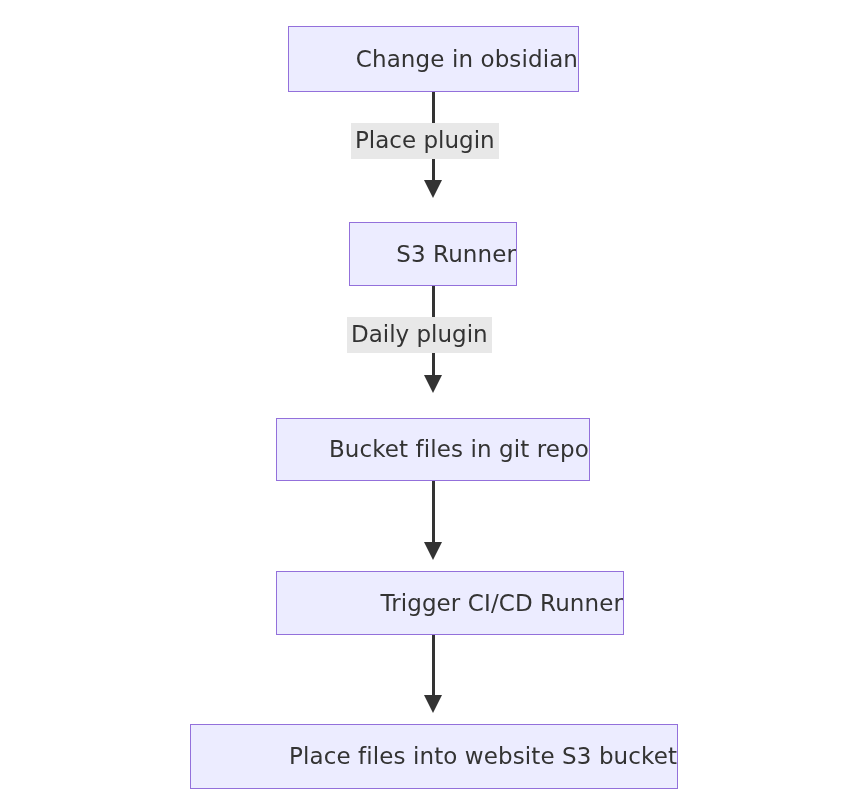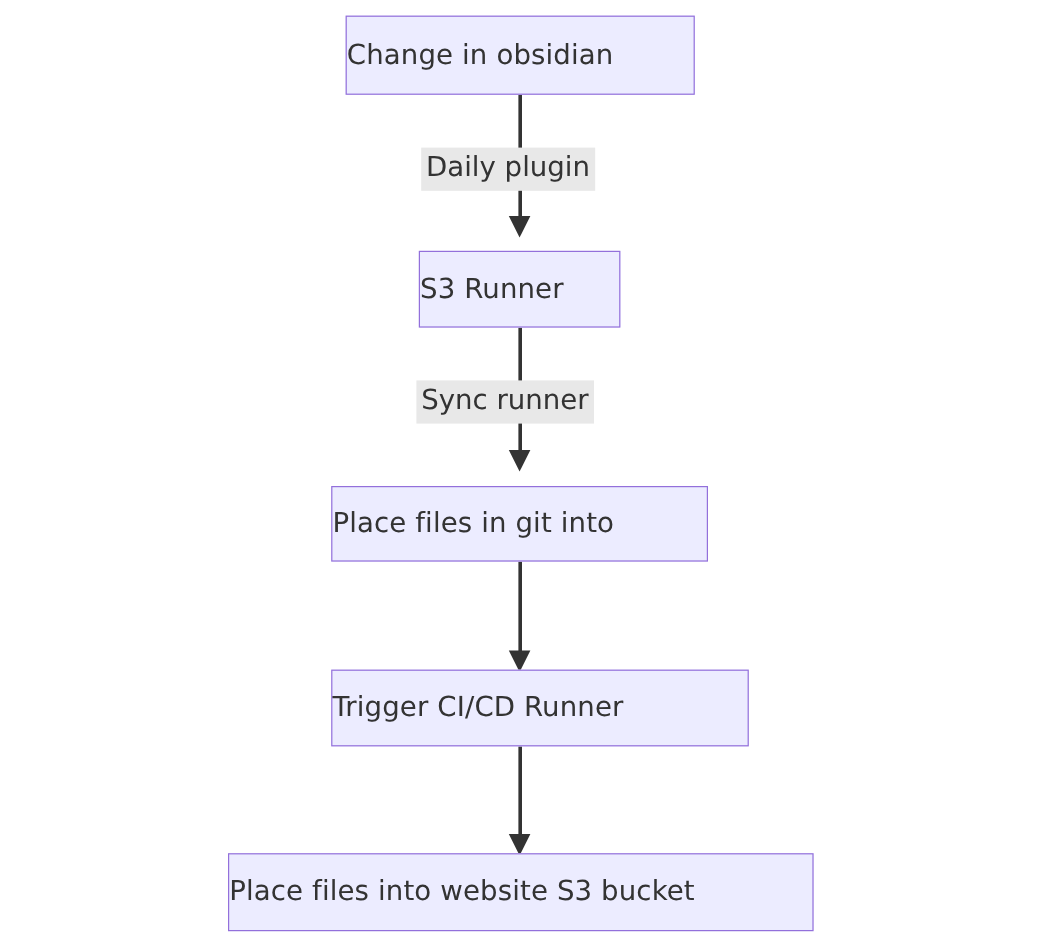--- a/index.html
+++ b/index.html
@@ -21,22 +21,23 @@
 
   
   .node {
     position: absolute;
     box-sizing: border-box;
     background: #ececff;
     border: 1.4px solid #9370db;
     border-radius: 0px;
     display: flex;
     align-items: center;
-    justify-content: flex-start;
+    justify-content: flex-end;
     z-index: 3;
+    margin-top: 13px;
   }
   .node-label {
     font-family: "DejaVu Sans", "Liberation Sans", sans-serif;
     font-size: 23px;
     line-height: 1;
     color: #333333;
     white-space: nowrap;
     letter-spacing: 0.1px;
   }
 
@@ -91,42 +92,42 @@
   .edge-label-1 { left: 351px; top: 123px; }
   .edge-label-2 { left: 347px; top: 317px; }
 </style>
 </head>
 <body>
 
 <div id="diagram-canvas">
 
   <div class="edge-line edge-line-1"></div>
   <div class="arrowhead arrowhead-1"></div>
-  <div class="edge-label edge-label-1">Daily plugin</div>
+  <div class="edge-label edge-label-1">Place plugin</div>
 
   <div class="edge-line edge-line-2"></div>
   <div class="arrowhead arrowhead-2"></div>
-  <div class="edge-label edge-label-2">Sync runner</div>
+  <div class="edge-label edge-label-2">Daily plugin</div>
 
   <div class="edge-line edge-line-3"></div>
   <div class="arrowhead arrowhead-3"></div>
 
   <div class="edge-line edge-line-4"></div>
   <div class="arrowhead arrowhead-4"></div>
 
   <div class="node node-1">
     <span class="node-label">Change in obsidian</span>
   </div>
 
   <div class="node node-2">
     <span class="node-label">S3 Runner</span>
   </div>
 
   <div class="node node-3">
-    <span class="node-label">Place files in git into</span>
+    <span class="node-label">Bucket files in git repo</span>
   </div>
 
   <div class="node node-4">
     <span class="node-label">Trigger CI/CD Runner</span>
   </div>
 
   <div class="node node-5">
     <span class="node-label">Place files into website S3 bucket</span>
   </div>
 

